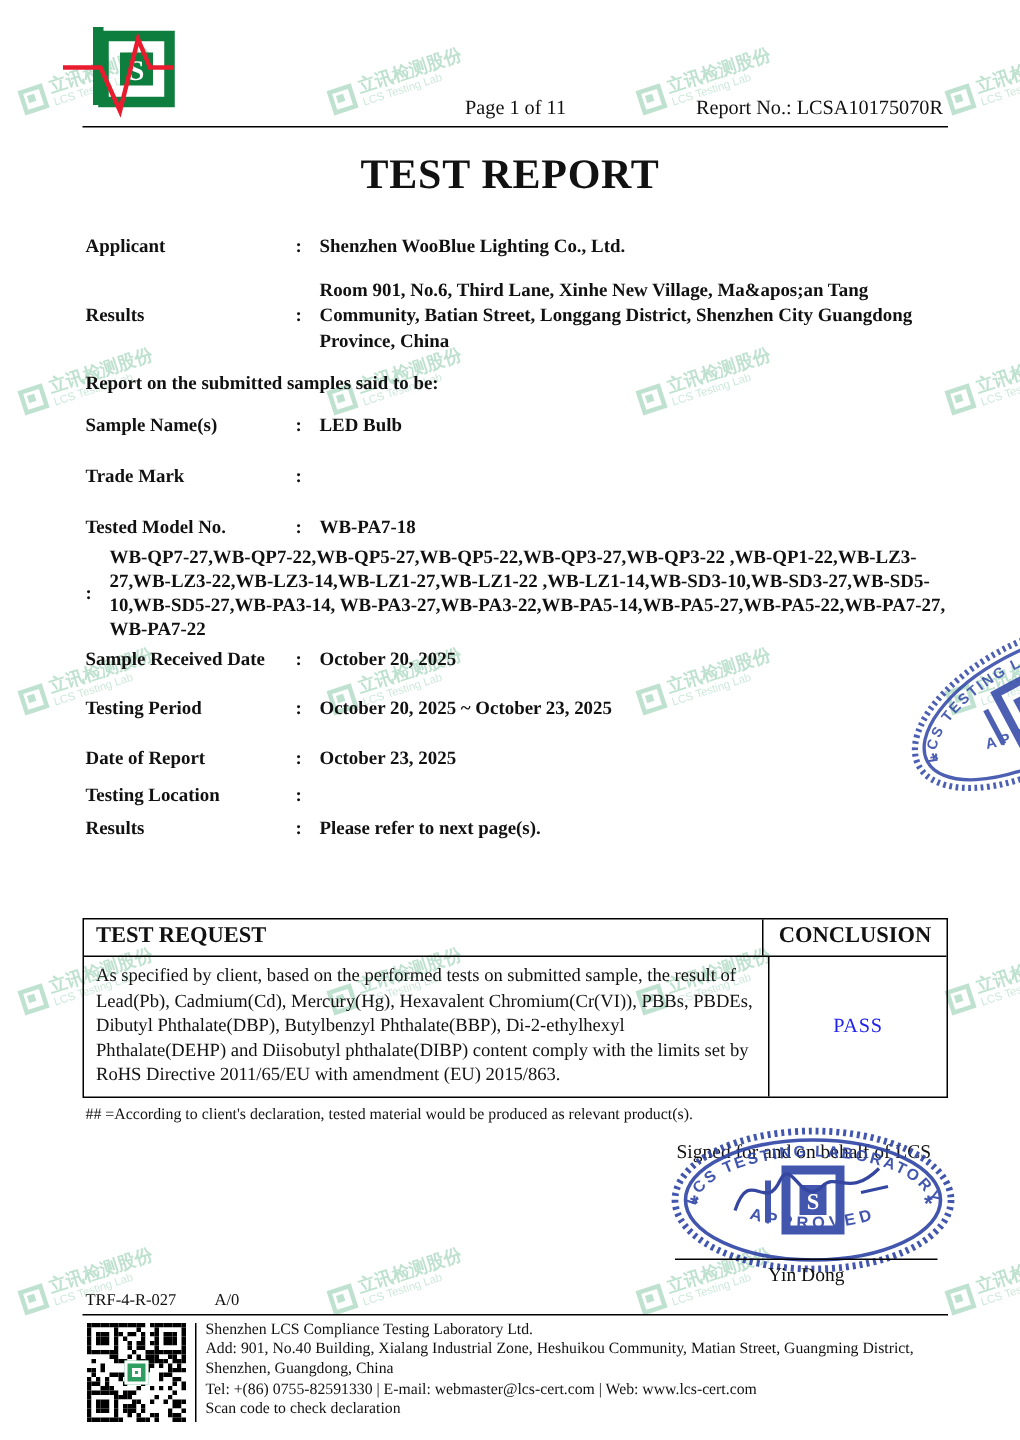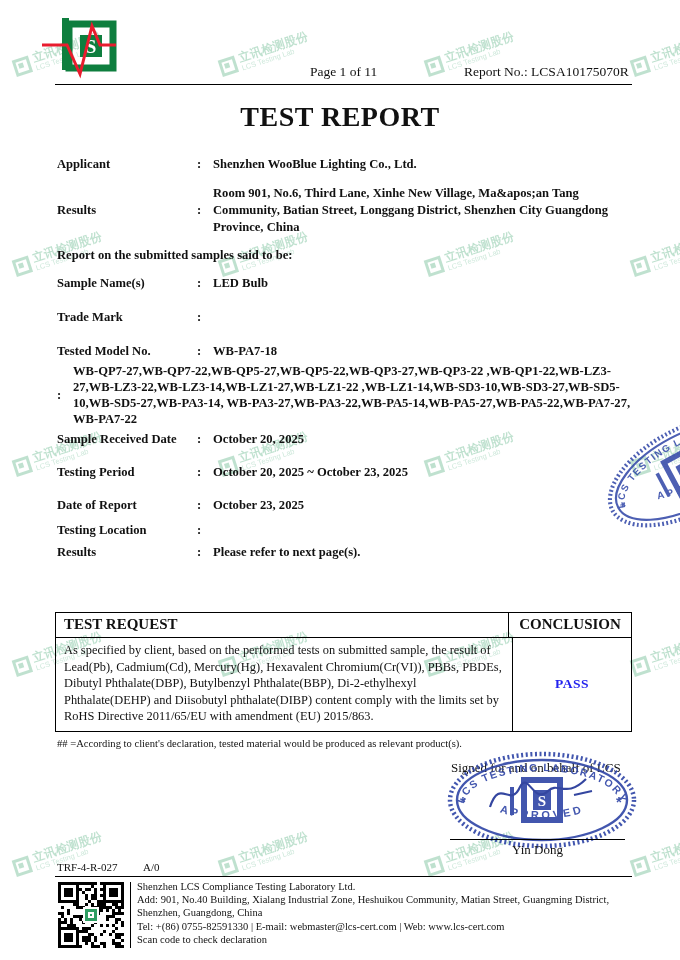--- a/index.html
+++ b/index.html
@@ -31,21 +31,21 @@
   .mlist{line-height:16px;}
   
   .tbl{position:absolute;left:55px;top:612px;width:577px;border:1.6px solid #000;box-sizing:border-box;}
   .tr-h{display:flex;border-bottom:1.6px solid #000;}
   .th-req{flex:1;padding:3px 8px 4px;font-size:15px;font-weight:bold;}
   .th-con{flex:0 0 118px;border-left:1.6px solid #000;text-align:center;
           padding:3px 2px 4px;font-size:15px;font-weight:bold;}
   .tr-b{display:flex;}
   .td-req{flex:1;padding:4px 8px 6px;font-size:12.4px;line-height:16.6px;}
   .td-con{flex:0 0 118px;border-left:1.6px solid #000;display:flex;align-items:center;justify-content:center;}
-  .pass{font-size:13.5px;font-weight:bold;color:#2222ee;letter-spacing:.5px;}
+  .pass{font-size:13.5px;font-weight:normal;color:#2222ee;letter-spacing:.5px;}
   .footnote{position:absolute;left:57px;top:738px;font-size:10.6px;}
   
   .signed-for{position:absolute;left:451px;top:760px;font-size:13px;}
   .stamp-main{position:absolute;left:446px;top:751px;opacity:.9;}
   .stamp-side{position:absolute;left:599px;top:426px;opacity:.85;transform:rotate(-28deg);}
   .sig-line{position:absolute;left:450px;top:839px;width:175px;border-top:1.5px solid #000;}
   .signer{position:absolute;left:450px;top:842px;width:175px;text-align:center;font-size:13px;}
   
   .doc-code{position:absolute;left:57px;top:861px;font-size:11px;}
   .doc-rev{position:absolute;left:143px;top:861px;font-size:11px;}

